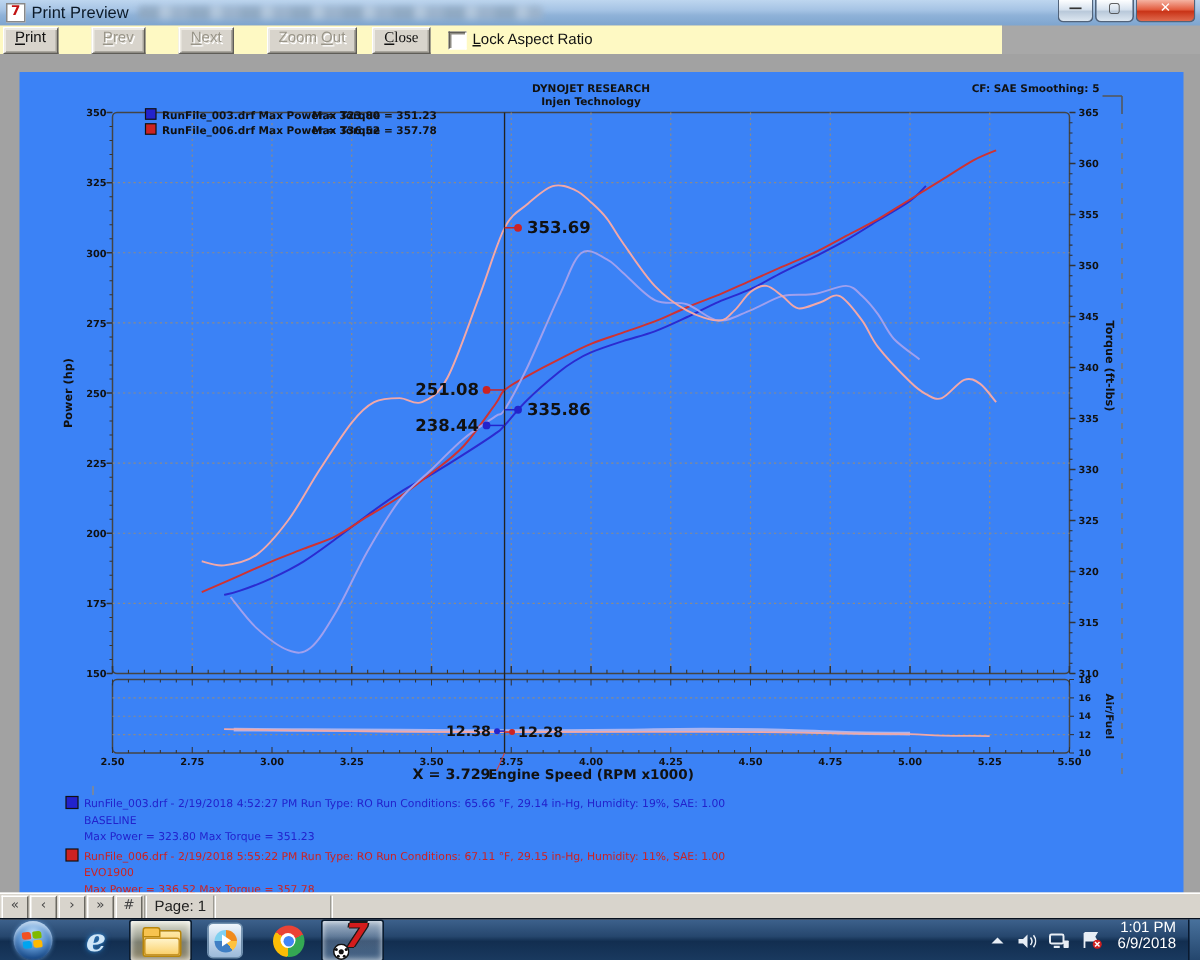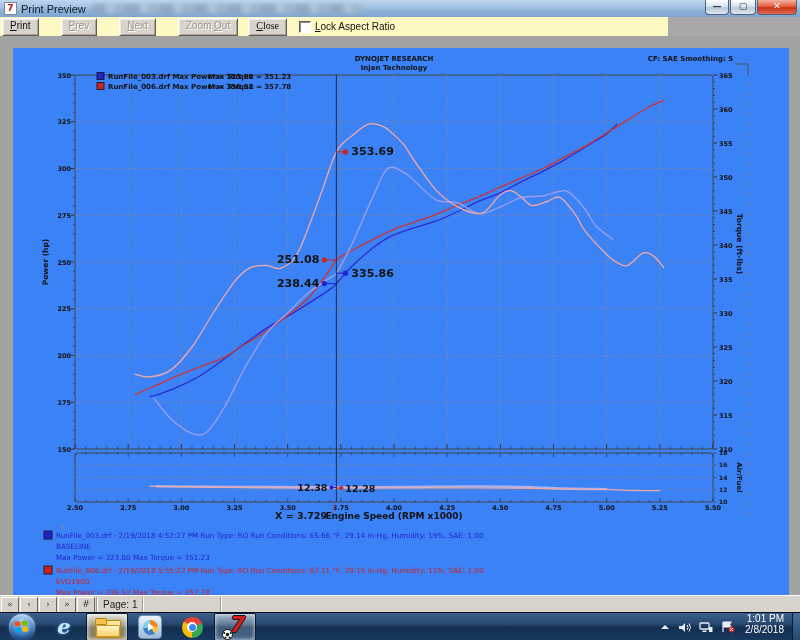--- a/index.html
+++ b/index.html
@@ -608,18 +608,18 @@
       </div>
       <div class="tray-ico">
         <svg width="14" height="12">
             <path d="M2 1 v10 M2 1 h8 l-1.5 2.5 L10 6 H2" stroke="#e8eef5" stroke-width="1.2" fill="#e8eef5"></path>
         <circle cx="10.5" cy="8.5" r="3" fill="#d02020"></circle>
             <path d="M9 7 l3 3 M12 7 l-3 3" stroke="#fff" stroke-width="1"></path>
           </svg>
       </div>
       <div class="clock">
         <div>1:01 PM</div>
-        <div>2/8/2018</div>
+        <div>6/9/2018</div>
       </div>
       <div class="showdesk"></div>
     </div>
   </div>
 </div>
 
 </body></html>

